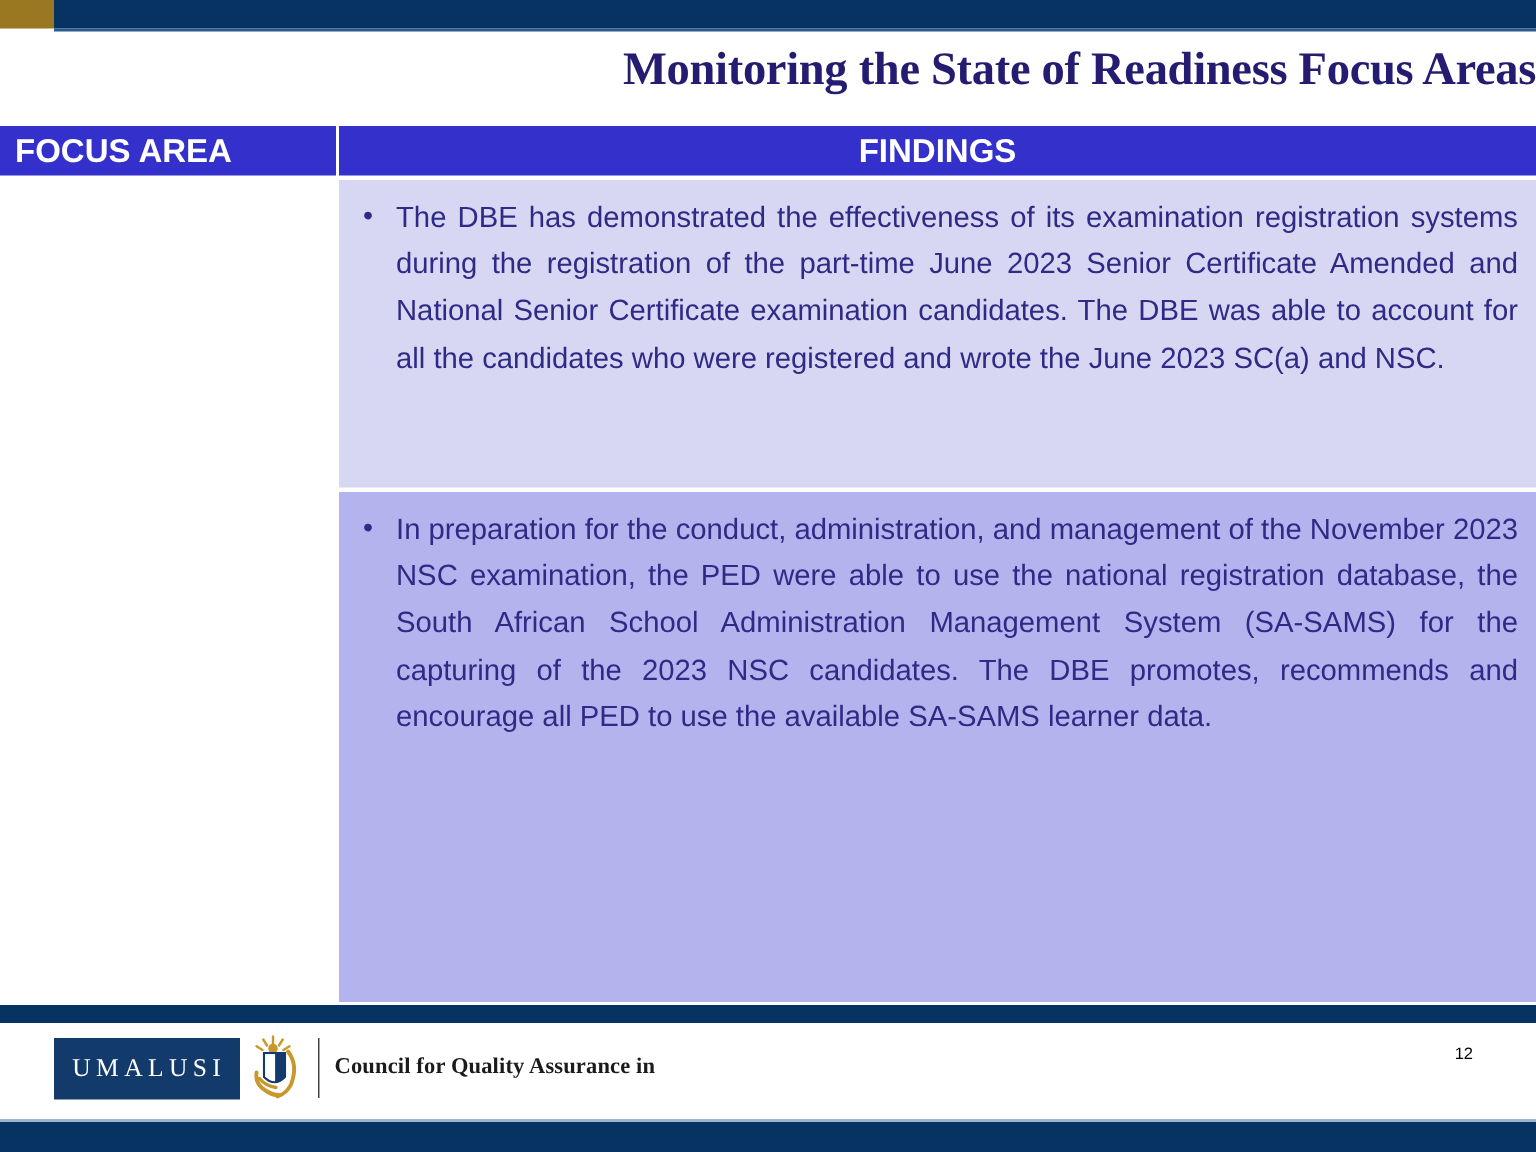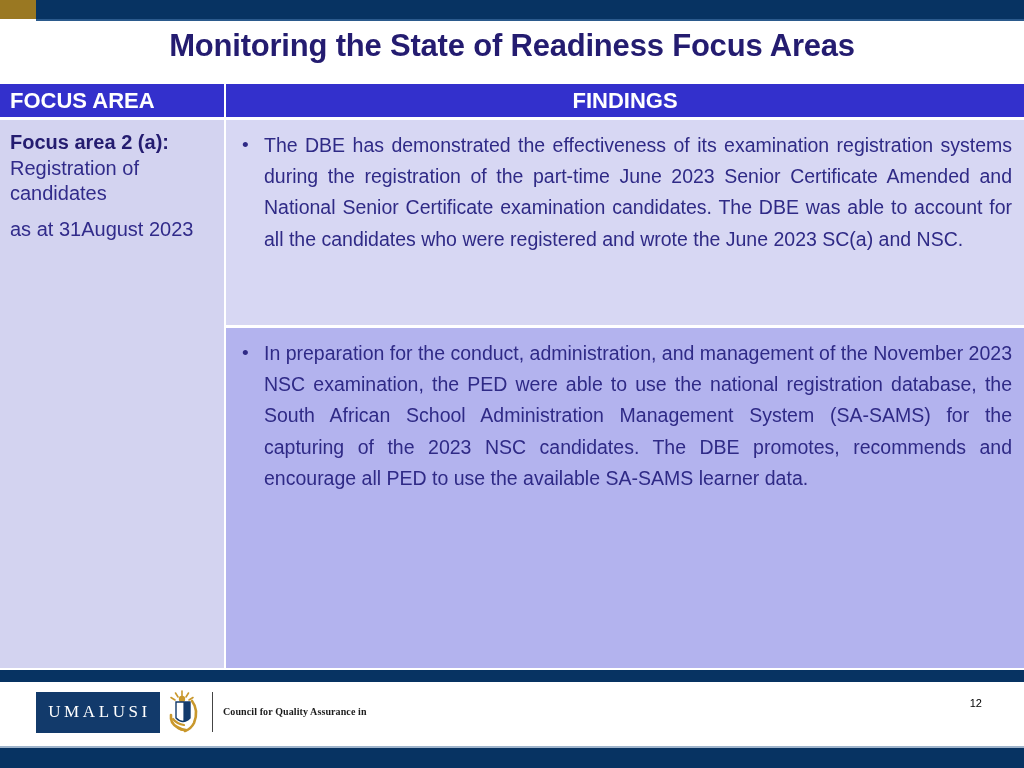--- a/index.html
+++ b/index.html
@@ -43,26 +43,27 @@
     height: 2px;
     background: #2b5a8c;
   }
 
   
   .slide-title {
     position: absolute;
     top: 28px;
     left: 0;
     width: 1024px;
-    text-align: center;
+    text-align: right;
     font-size: 31px;
     font-weight: bold;
     color: #241c70;
     letter-spacing: -0.2px;
     white-space: nowrap;
+    font-family: Liberation Serif, serif;
   }
 
   
   .table {
     position: absolute;
     top: 84px;
     left: 0;
     width: 1024px;
     height: 584px;
   }
@@ -217,21 +218,21 @@
     position: relative;
   }
   .logo-divider {
     width: 1px;
     height: 40px;
     background: #444444;
     margin: 0 10px 0 6px;
   }
   .logo-tag {
     font-family: "Liberation Serif", serif;
-    font-size: 10px;
+    font-size: 15px;
     line-height: 1.55;
     color: #1b1b1b;
     font-weight: bold;
     letter-spacing: 0.1px;
   }
 
   .page-number {
     position: absolute;
     top: 697px;
     right: 42px;
@@ -267,24 +268,20 @@
 
 <div class="table">
 
   <div class="thead">
     <div class="th th-focus">FOCUS AREA</div>
     <div class="th th-findings">FINDINGS</div>
   </div>
 
   <div class="tbody">
 
-    <div class="cell-focus">
-      <p class="fa-p1"><span class="fa-label">Focus area 2 (a):</span><span> Registration of candidates</span></p>
-      <p class="fa-p2">as at 31August 2023</p>
-    </div>
 
     <div class="cell-find cell-find-1">
       <div class="bullet-row">
         <div class="bullet-dot">•</div>
         <div class="bullet-text">The DBE has demonstrated the effectiveness of its examination registration systems during the registration of the part-time June 2023 Senior Certificate Amended and National  Senior Certificate examination candidates. The DBE was able to account for all the candidates who were registered and wrote the June 2023 SC(a) and NSC.</div>
       </div>
     </div>
 
     <div class="cell-find cell-find-2">
       <div class="bullet-row">

